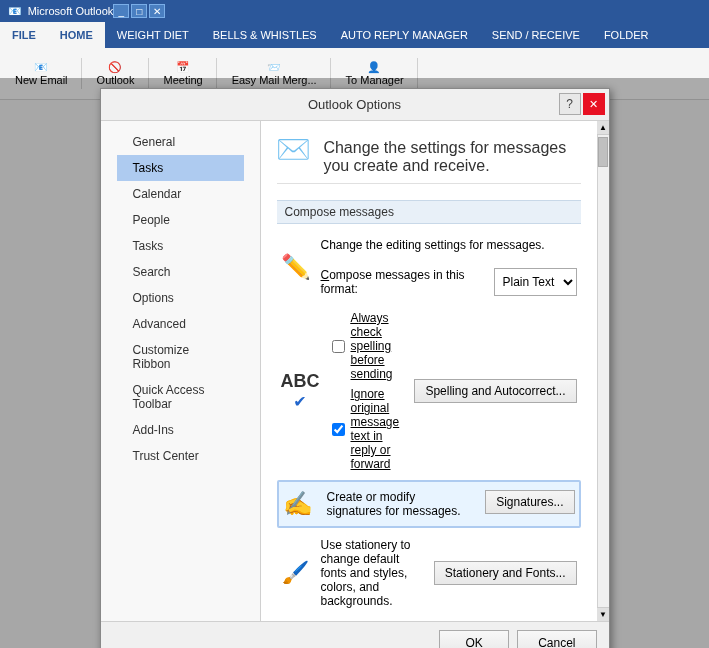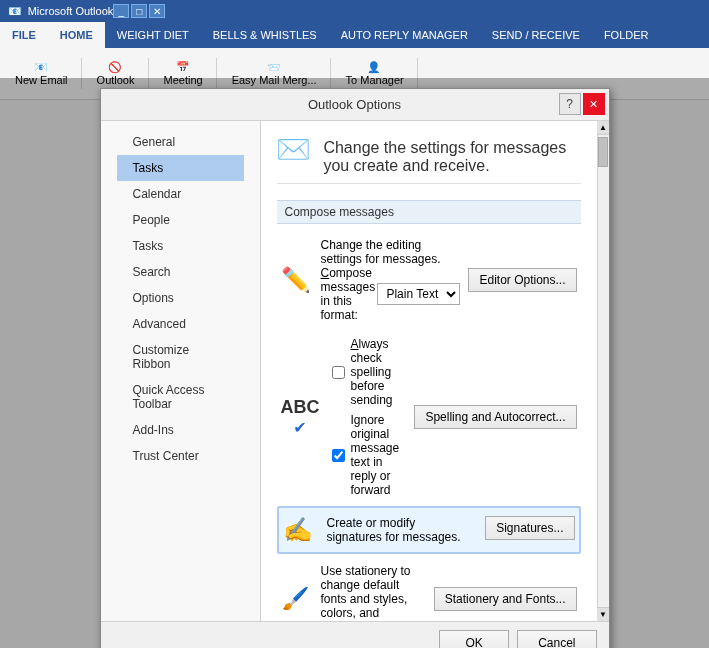--- a/index.html
+++ b/index.html
@@ -46,24 +46,24 @@
     .content-header-text { font-size: 16px; color: #333; padding-top: 6px; }
 
     .section-header { background: #e8f0f8; padding: 4px 8px; font-size: 12px; color: #333; margin-bottom: 8px; margin-top: 4px; border-top: 1px solid #c8d8e8; border-bottom: 1px solid #c8d8e8; }
 
     .option-row { display: flex; align-items: center; padding: 6px 4px; gap: 8px; }
     .option-row-with-icon { display: flex; align-items: flex-start; padding: 8px 4px; gap: 12px; border: 2px solid #aecbf0; background: #e8f4ff; margin-bottom: 4px; border-radius: 2px; }
     .option-icon { font-size: 24px; color: #5588aa; min-width: 32px; display: flex; align-items: center; justify-content: center; }
     .option-content { flex: 1; }
     .option-btn { border: 1px solid #aaa; background: linear-gradient(to bottom, #f5f5f5, #e8e8e8); padding: 4px 10px; font-size: 12px; cursor: pointer; font-family: 'Segoe UI', sans-serif; white-space: nowrap; }
 
-    .compose-format-row { display: flex; align-items: center; margin-top: 0; }
+    .compose-format-row { display: flex; margin-top: 16px; }
     .format-select { border: 1px solid #aaa; padding: 2px 4px; font-size: 12px; background: white; }
 
-    .checkbox-row { display: flex; align-items: center; gap: 6px; padding: 3px 4px; }
+    .checkbox-row { display: flex; align-items: center; gap: 6px; padding: 3px 4px; text-decoration: underline; }
     .checkbox-row input[type=checkbox] { margin: 0; }
 
     .spelling-row { display: flex; align-items: center; gap: 8px; padding: 6px 4px; }
     .abc-icon { font-size: 18px; font-weight: bold; color: #333; position: relative; }
     .check-mark { color: #2266cc; font-size: 16px; }
 
     
     .dialog-content::-webkit-scrollbar { width: 8px; }
     .dialog-content::-webkit-scrollbar-track { background: #f0f0f0; }
     .dialog-content::-webkit-scrollbar-thumb { background: #bbb; border-radius: 2px; }
@@ -185,21 +185,20 @@
                 <div>Change the editing settings for messages.</div>
                 <div class="compose-format-row">
                   <span><span style="text-decoration:underline">C</span>ompose messages in this format:</span>
                   <select class="format-select">
                     <option>Plain Text</option>
                     <option>HTML</option>
                     <option>Rich Text</option>
                   </select>
                 </div>
               </div>
-              <button class="option-btn">Editor Options...</button>
             </div>
 
             <div class="spelling-row">
               <div style="display:flex; flex-direction:column; align-items:center; min-width:32px;">
                 <span class="abc-icon">ABC</span>
                 <span class="check-mark">✔</span>
               </div>
               <div style="flex:1;">
                 <div class="checkbox-row">
                   <input type="checkbox" style="">

